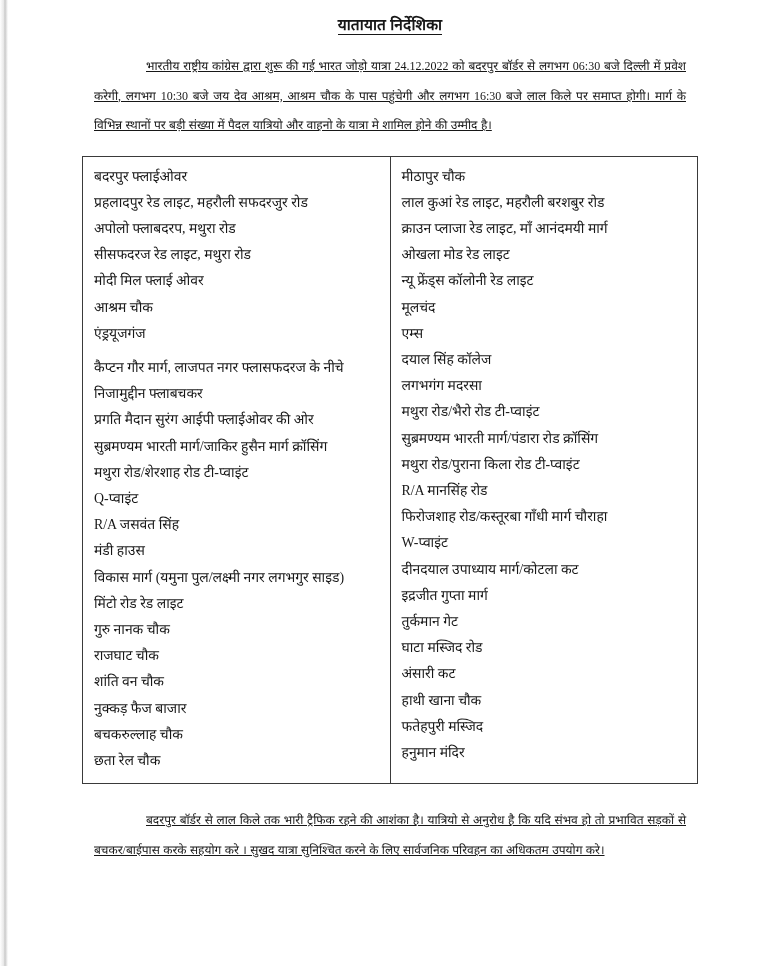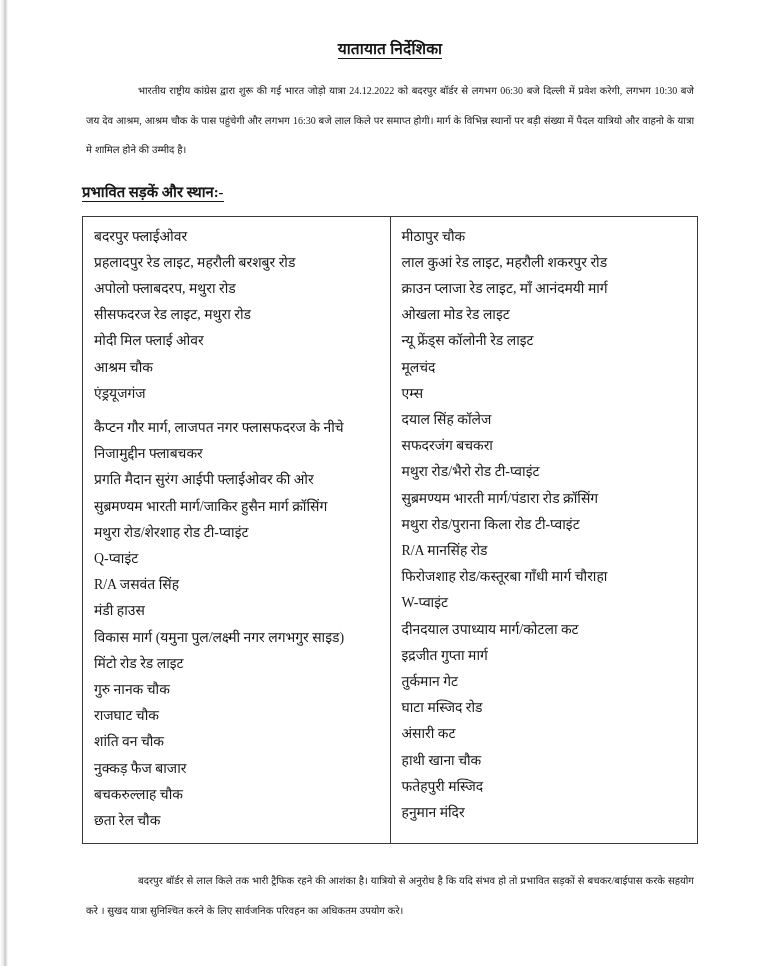--- a/index.html
+++ b/index.html
@@ -27,44 +27,45 @@
     background: linear-gradient(to right, #ffffff 0%, #e8e8e8 45%, #c9c9c9 62%, #ffffff 100%);
   }
 
   .page {
     position: absolute;
     left: 0;
     top: 0;
     width: 770px;
     height: 966px;
     box-sizing: border-box;
-    padding: 28px 72px 0 82px;
+    padding: 4px 72px 0 82px;
   }
 
   .doc-title {
     text-align: center;
     font-size: 15.5px;
     font-weight: bold;
     letter-spacing: 0.2px;
     margin: 9px 0 0 0;
     padding: 0;
   }
   .doc-title .u {
     border-bottom: 1.4px solid #161616;
     padding-bottom: 1px;
   }
 
   p.para {
-    font-size: 10px;
+    font-size: 12px;
     line-height: 29.5px;
     text-align: justify;
     text-justify: inter-word;
-    margin: 4px;
+    margin: 12px;
     padding: 0;
     word-spacing: 0.4px;
+    text-decoration: underline;
   }
   p.para.first { margin-top: 17px; }
   p.para .indent { display: inline-block; width: 52px; }
 
   .section-head {
     font-size: 14.8px;
     font-weight: bold;
     margin: 16px 0 0 0;
   }
   .section-head .u {
@@ -109,29 +110,28 @@
 <body>
 
 <div class="scan-edge"></div>
 
 <div class="page">
 
   <h1 class="doc-title"><span class="u">यातायात निर्देशिका</span></h1>
 
   <p class="para first"><span class="indent"></span><span>भारतीय राष्ट्रीय कांग्रेस द्वारा शुरू की गई भारत जोड़ो यात्रा 24.12.2022 को बदरपुर बॉर्डर से लगभग 06:30 बजे दिल्ली में प्रवेश करेगी, लगभग 10:30 बजे जय देव आश्रम, आश्रम चौक के पास पहुंचेगी और लगभग 16:30 बजे लाल किले पर समाप्त होगी। मार्ग के विभिन्न स्थानों पर बड़ी संख्या में पैदल यात्रियो और वाहनो के यात्रा मे शामिल होने की उम्मीद है।</span></p>
 
-  <div class="section-head"><span class="u">प्रभावित सड़कें और स्थान:-</span></div>
 
   <table class="roads-table">
     <tbody>
       <tr>
         <td>
           <ul id="left-col">
               <li>बदरपुर फ्लाईओवर</li>
-              <li>प्रहलादपुर रेड लाइट, महरौली बरशबुर रोड</li>
+              <li>प्रहलादपुर रेड लाइट, महरौली सफदरजुर रोड</li>
               <li>अपोलो फ्लाबदरप, मथुरा रोड</li>
               <li>सीसफदरज रेड लाइट, मथुरा रोड</li>
               <li>मोदी मिल फ्लाई ओवर</li>
               <li>आश्रम चौक</li>
               <li>एंड्रयूजगंज</li>
               <li class="gap">कैप्टन गौर मार्ग, लाजपत नगर फ्लासफदरज के नीचे</li>
               <li>निजामुद्दीन फ्लाबचकर</li>
               <li>प्रगति मैदान सुरंग आईपी फ्लाईओवर की ओर</li>
               <li>सुब्रमण्यम भारती मार्ग/जाकिर हुसैन मार्ग क्रॉसिंग</li>
               <li>मथुरा रोड/शेरशाह रोड टी-प्वाइंट</li>
@@ -144,28 +144,28 @@
               <li>राजघाट चौक</li>
               <li>शांति वन चौक</li>
               <li>नुक्कड़ फैज बाजार</li>
               <li>बचकरुल्लाह चौक</li>
               <li>छता रेल चौक</li>
             </ul>
         </td>
         <td>
           <ul id="right-col">
               <li>मीठापुर चौक</li>
-              <li>लाल कुआं रेड लाइट, महरौली शकरपुर रोड</li>
+              <li>लाल कुआं रेड लाइट, महरौली बरशबुर रोड</li>
               <li>क्राउन प्लाजा रेड लाइट, माँ आनंदमयी मार्ग</li>
               <li>ओखला मोड रेड लाइट</li>
               <li>न्यू फ्रेंड्स कॉलोनी रेड लाइट</li>
               <li>मूलचंद</li>
               <li>एम्स</li>
               <li>दयाल सिंह कॉलेज</li>
-              <li>सफदरजंग बचकरा</li>
+              <li>लगभगंग मदरसा</li>
               <li>मथुरा रोड/भैरो रोड टी-प्वाइंट</li>
               <li>सुब्रमण्यम भारती मार्ग/पंडारा रोड क्रॉसिंग</li>
               <li>मथुरा रोड/पुराना किला रोड टी-प्वाइंट</li>
               <li>R/A मानसिंह रोड</li>
               <li>फिरोजशाह रोड/कस्तूरबा गाँधी मार्ग चौराहा</li>
               <li>W-प्वाइंट</li>
               <li>दीनदयाल उपाध्याय मार्ग/कोटला कट</li>
               <li>इद्रजीत गुप्ता मार्ग</li>
               <li>तुर्कमान गेट</li>
               <li>घाटा मस्जिद रोड</li>

